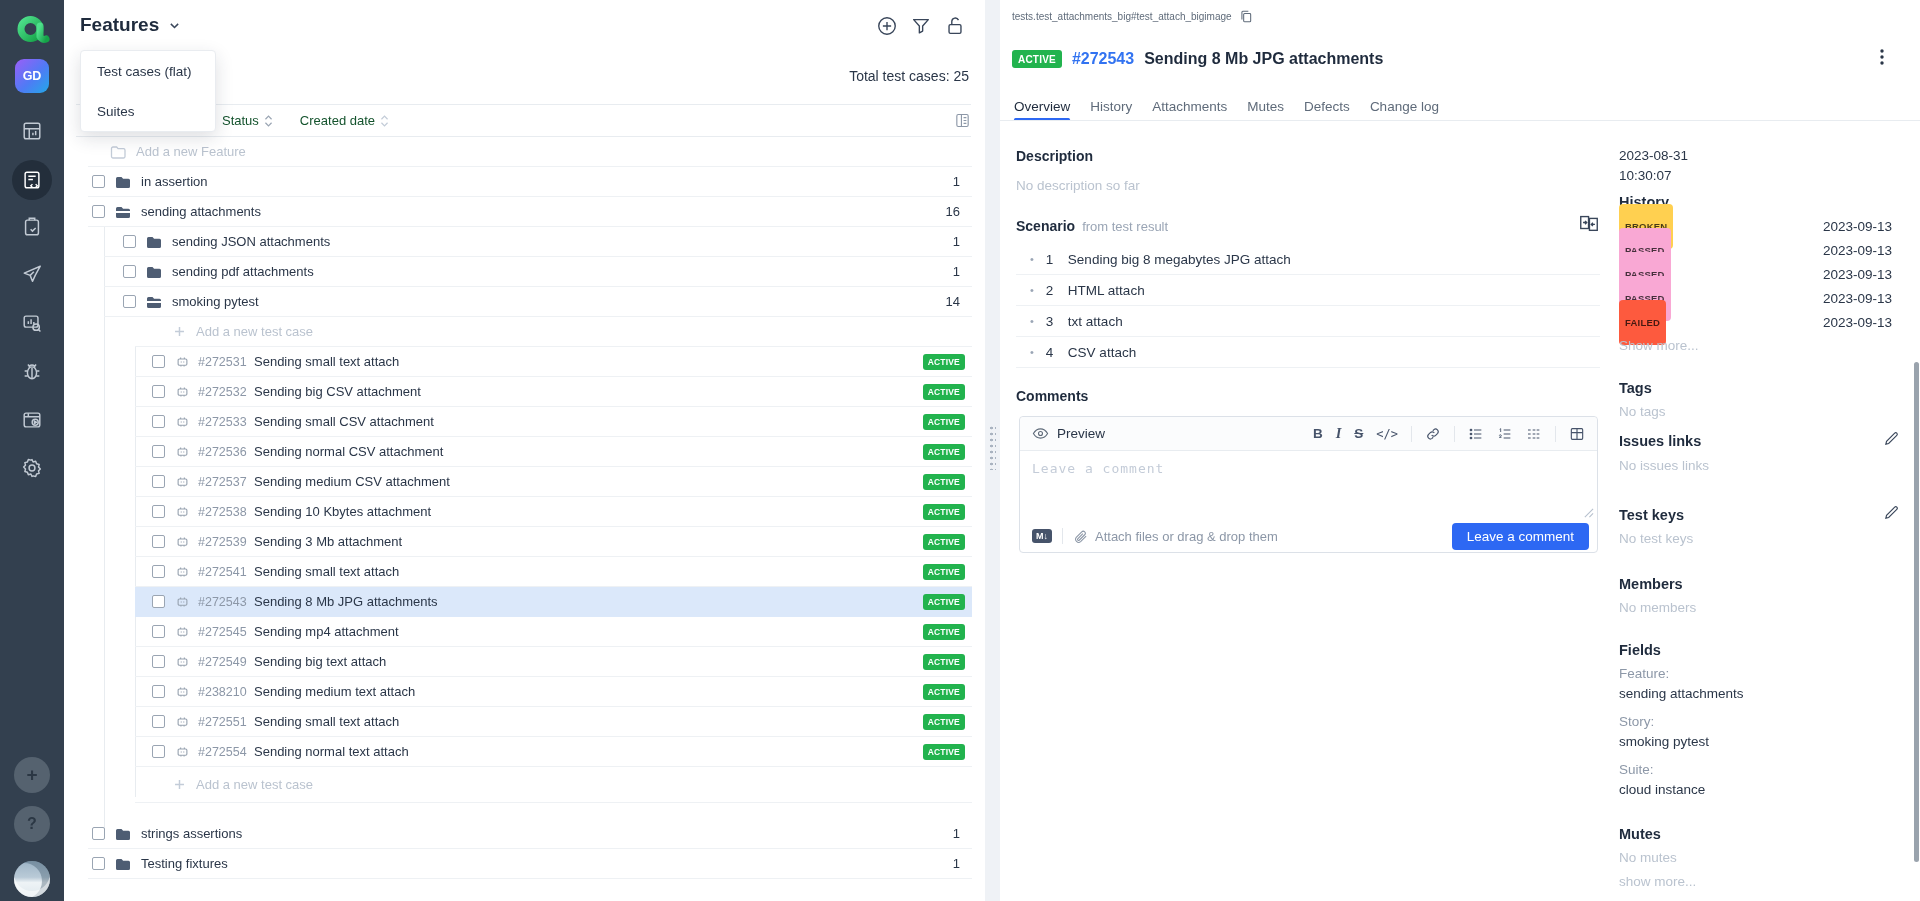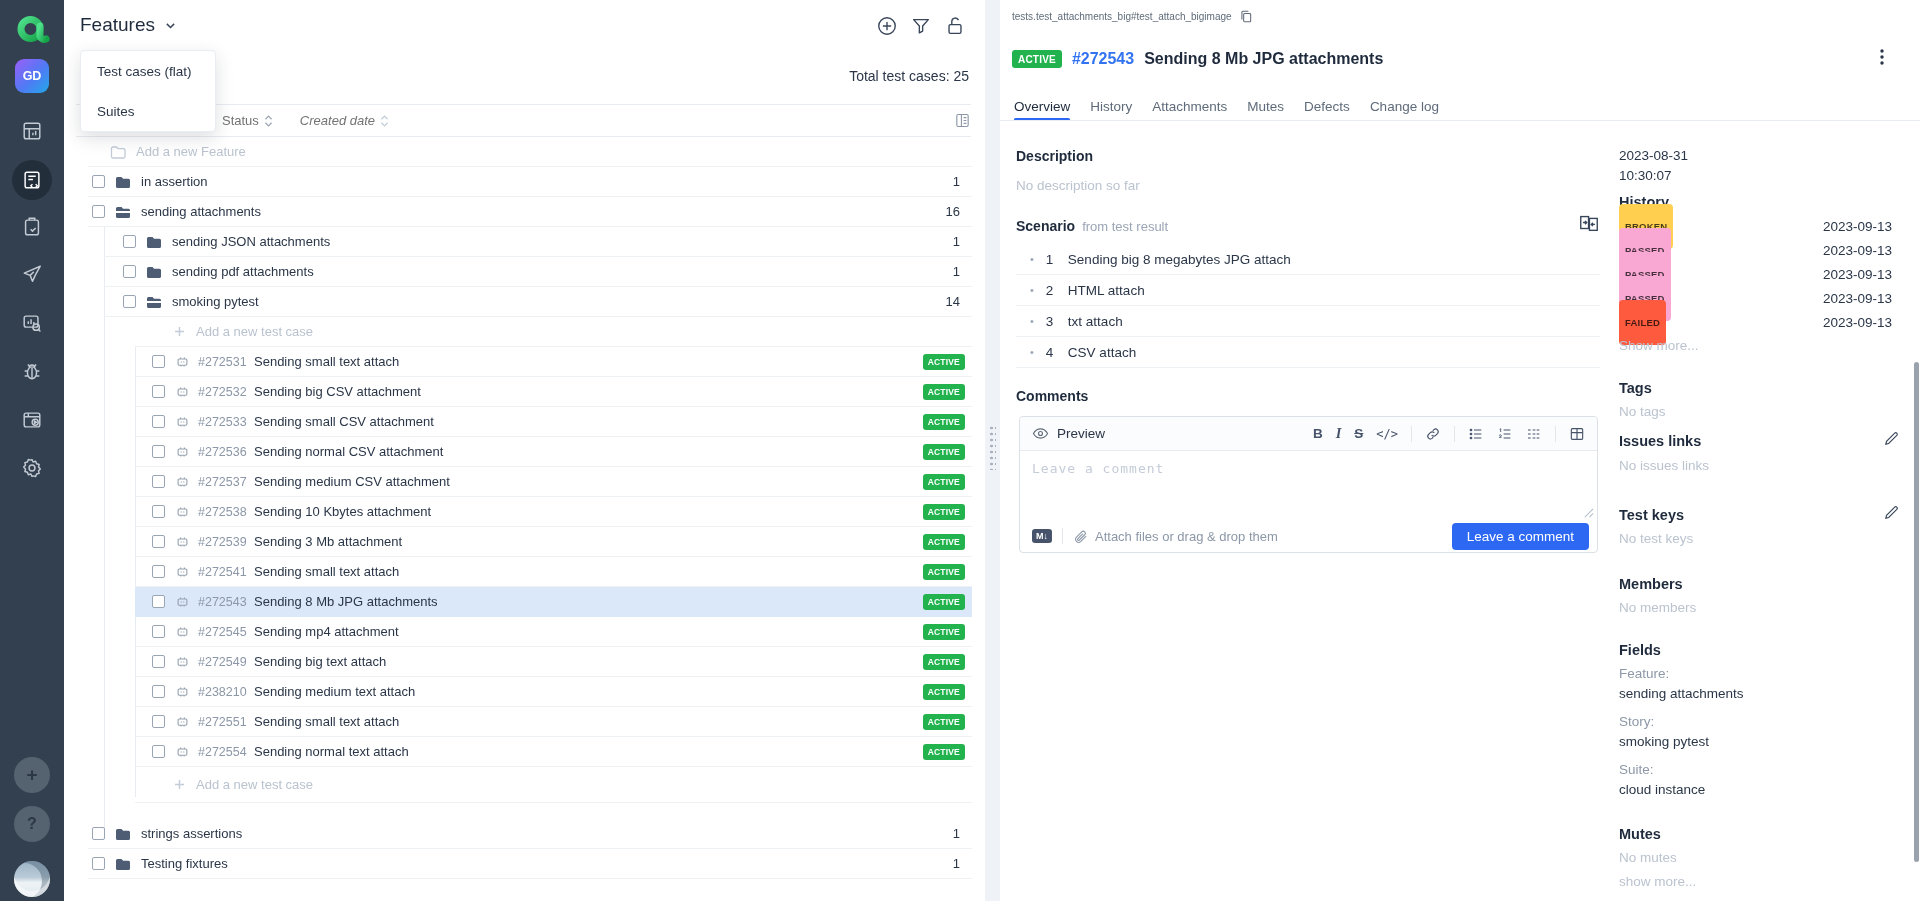--- a/index.html
+++ b/index.html
@@ -21,28 +21,28 @@
     background:#55626f; color:#2b3744; font-size:19px; font-weight:700;
     display:flex; align-items:center; justify-content:center; }
   .avatar-user { position:absolute; left:14px; top:861px; width:36px; height:36px; border-radius:50%;
     background:linear-gradient(180deg,#9db4c6 0%,#b9cad7 45%,#eef3f6 60%,#dfe8ee 100%);
     box-shadow:inset 0 -6px 0 rgba(255,255,255,.5), inset -8px 2px 0 rgba(49,74,94,.35);
     overflow:hidden; }
 
   
   .leftpanel { position:absolute; left:64px; top:0; width:921px; height:901px; background:#fff; }
   .lp-title { position:absolute; left:16px; top:14px; display:flex; align-items:center; gap:9px;
-    font-size:19px; font-weight:400; color:#1f2b3d; cursor:pointer; }
+    font-size:19px; font-weight:700; color:#1f2b3d; cursor:pointer; }
   .lp-tools { position:absolute; right:19px; top:15px; display:flex; gap:12px; color:#39465a; }
   .lp-total { position:absolute; right:16px; top:68px; font-size:14px; color:#2a3648; }
   .lp-header { position:absolute; left:12px; width:895px; top:104px; height:33px;
     border-top:1px solid #e8ecf0; border-bottom:1px solid #e8ecf0;
-    display:flex; align-items:center; font-size:13px; color:#737373; }
+    display:flex; align-items:center; font-size:13px; color:#14532d; }
   .col-status { margin-left:146px; display:flex; align-items:center; gap:4px; }
-  .col-created { margin-left:26px; display:flex; align-items:center; gap:4px;font-style:italic; }
+  .col-created { margin-left:26px; display:flex; align-items:center; gap:4px; }
   .col-cfg { margin-left:auto; color:#8c97a7; }
 
   .menu { position:absolute; left:16px; top:50px; width:136px; background:#fff; z-index:30;
     border:1px solid #e9ecf0; border-radius:4px; box-shadow:0 6px 18px rgba(31,43,61,.15); }
   .menu-item { height:40px; display:flex; align-items:center; padding:0 16px;
     font-size:13.5px; color:#2a3648; cursor:pointer; }
 
   .guide { position:absolute; width:1px; background:#e8ecf0; z-index:1; }
   .guide-a { left:40px; top:227px; height:606px; }
   .guide-b { left:71px; top:347px; height:450px; }

